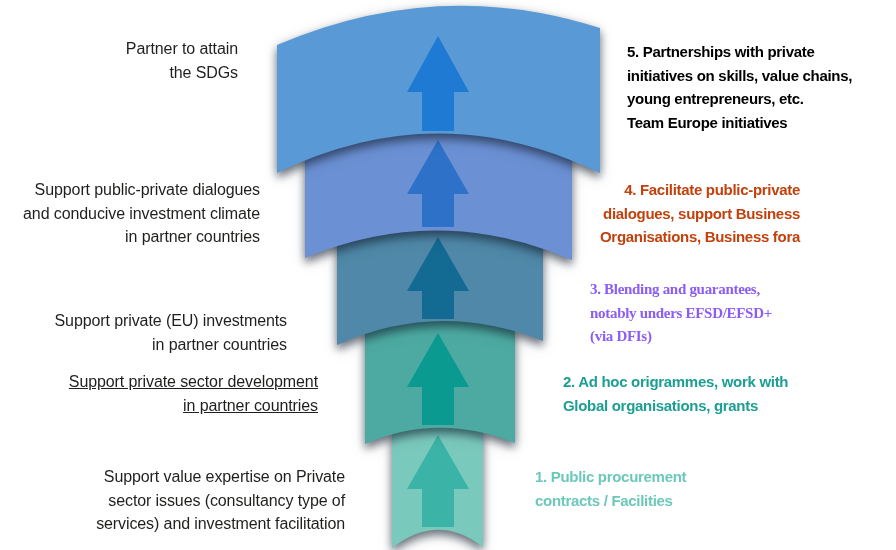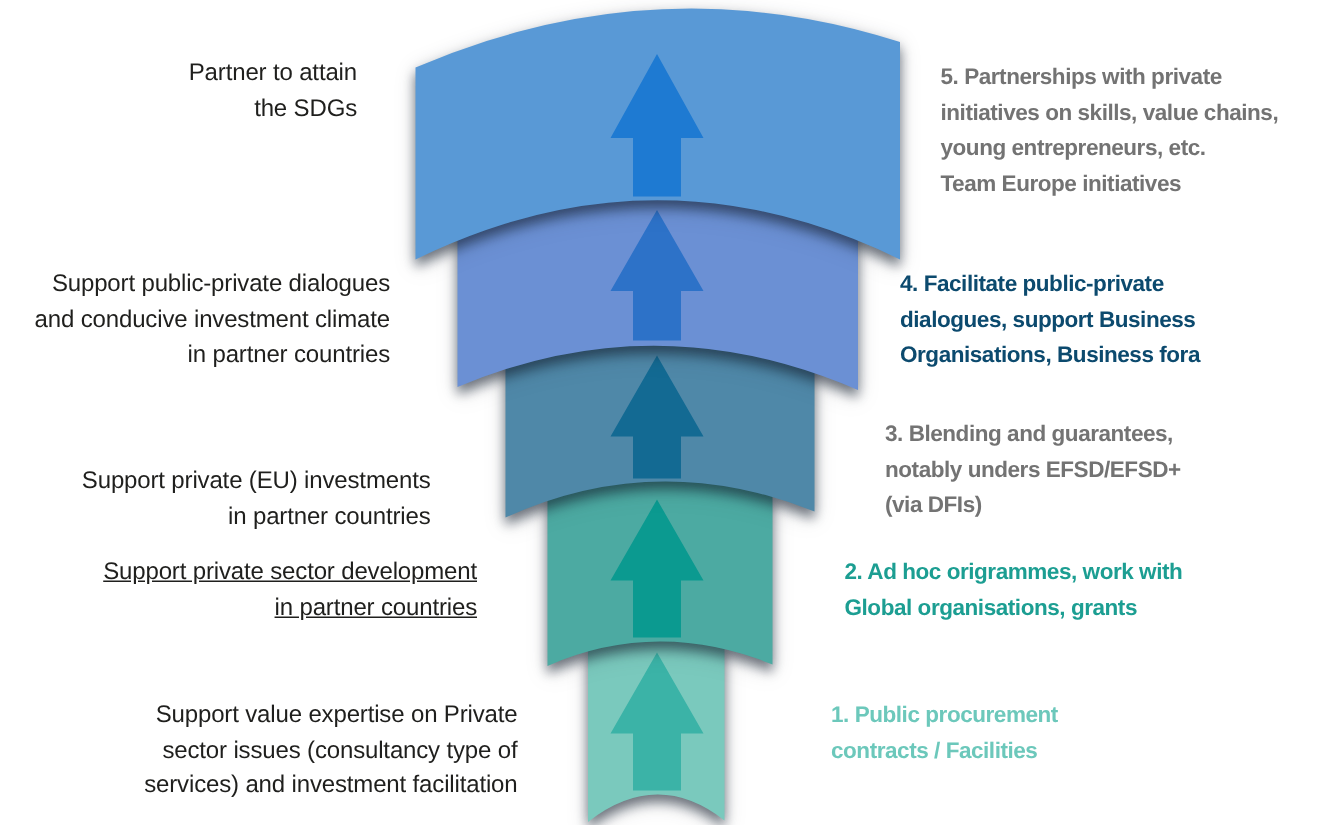--- a/index.html
+++ b/index.html
@@ -73,28 +73,28 @@
 and conducive investment climate
 in partner countries</div>
   <div class="label llabel l3">Support private (EU) investments
 in partner countries</div>
   <div class="label llabel l2">Support private sector development
 in partner countries</div>
   <div class="label llabel l1">Support value expertise on Private
 sector issues (consultancy type of
 services) and investment facilitation</div>
 
-  <div class="label rlabel r5" style="color: #737373;">5. Partnerships with private
+  <div class="label rlabel r5" style="color: #000000;">5. Partnerships with private
 initiatives on skills, value chains,
 young entrepreneurs, etc.
 Team Europe initiatives</div>
-  <div class="label rlabel r4" style="color: #0c4a6e;">4. Facilitate public-private
+  <div class="label rlabel r4" style="color: #c2410c; text-align: right;">4. Facilitate public-private
 dialogues, support Business
 Organisations, Business fora</div>
-  <div class="label rlabel r3" style="color: #737373;">3. Blending and guarantees,
+  <div class="label rlabel r3" style="color: #8b5cf6; font-family: Liberation Serif, serif;">3. Blending and guarantees,
 notably unders EFSD/EFSD+
 (via DFIs)</div>
   <div class="label rlabel r2" style="color: rgb(28, 158, 146);">2. Ad hoc origrammes, work with
 Global organisations, grants</div>
-  <div class="label rlabel r1" style="color: rgb(108, 200, 187); margin-left: 19px;">1. Public procurement
+  <div class="label rlabel r1" style="color: rgb(108, 200, 187);">1. Public procurement
 contracts / Facilities</div>
 
 </div>
 
 </body></html>

